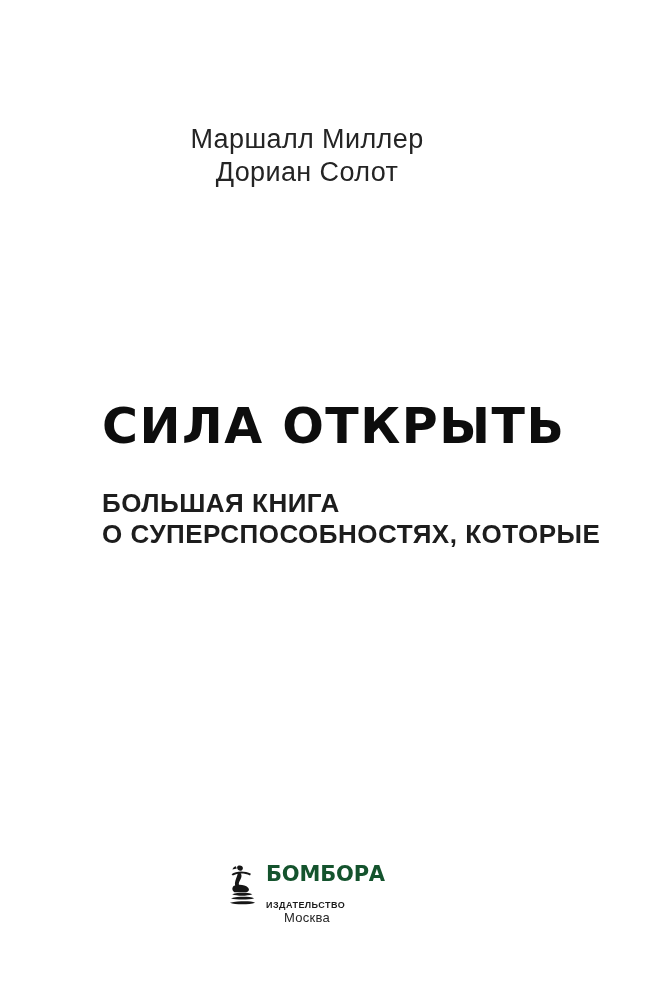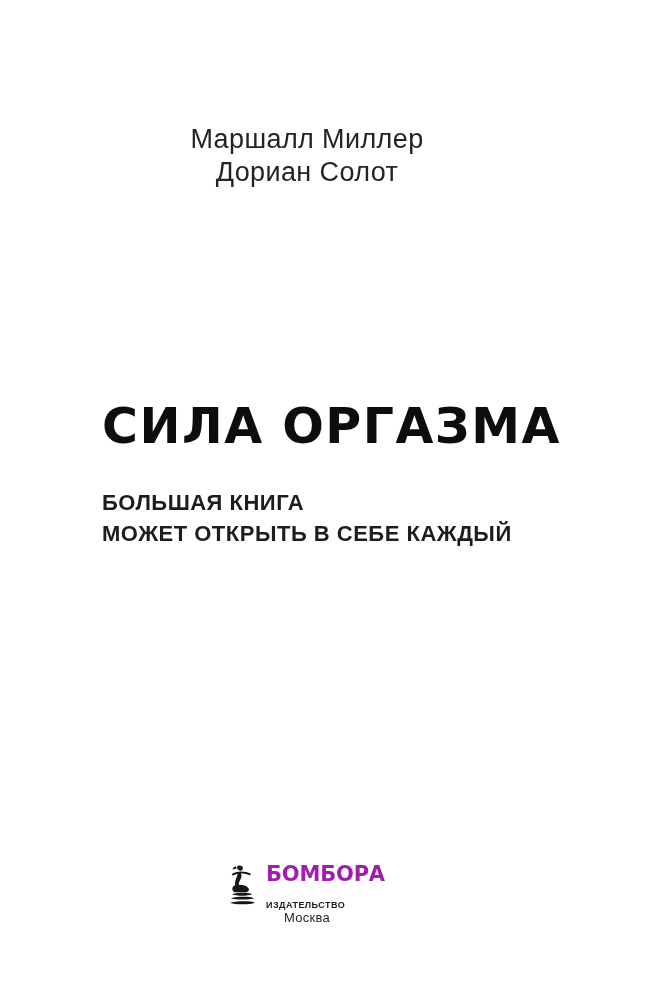--- a/index.html
+++ b/index.html
@@ -48,21 +48,21 @@
     line-height: 56px;
     font-weight: bold;
     letter-spacing: 1.5px;
     color: #0d0d0d;
     white-space: nowrap;
   }
   .subtitle {
     position: absolute;
     top: 488px;
     left: 0;
-    font-size: 22px;
+    font-size: 26px;
     line-height: 30.5px;
     font-weight: bold;
     letter-spacing: 0.5px;
     color: #1d1d1d;
   }
   .subtitle .subtitle-line {
     white-space: nowrap;
   }
   .publisher {
     position: absolute;
@@ -88,21 +88,21 @@
     display: flex;
     flex-direction: column;
     align-items: flex-start;
   }
   .publisher-name {
     font-family: "DejaVu Sans", sans-serif;
     font-size: 21px;
     line-height: 22px;
     font-weight: bold;
     letter-spacing: -0.2px;
-    color: #a21caf;
+    color: #14532d;
     white-space: nowrap;
     text-align: center;
   }
   .publisher-tagline {
     font-size: 9px;
     line-height: 10px;
     font-weight: bold;
     letter-spacing: 0.45px;
     color: #1b1b1b;
     margin-top: 15px;
@@ -120,25 +120,25 @@
 <body>
 
 <div class="page">
   <div class="content-column">
 
     <div class="authors">
       <div class="author-line">Маршалл Миллер</div>
       <div class="author-line">Дориан Солот</div>
     </div>
 
-    <h1 class="book-title">СИЛА ОРГАЗМА</h1>
+    <h1 class="book-title">СИЛА ОТКРЫТЬ</h1>
 
     <div class="subtitle">
       <div class="subtitle-line">БОЛЬШАЯ КНИГА</div>
-      <div class="subtitle-line">МОЖЕТ ОТКРЫТЬ В СЕБЕ КАЖДЫЙ</div>
+      <div class="subtitle-line">О СУПЕРСПОСОБНОСТЯХ, КОТОРЫЕ</div>
     </div>
 
     <div class="publisher">
       <div class="logo-row">
         <svg class="logo-mark" viewBox="0 0 30 48" xmlns="http://www.w3.org/2000/svg" aria-hidden="true">
           <g fill="#161616">
 
             <path d="M7.5,1.5 C5.5,2.2 4.2,3.4 3.8,5 L8.6,3.8 Z"></path>
 
             <path d="M10,0.8 C13,-0.2 15.8,1 15.4,3.8 C15,6.4 12.2,7.2 10.4,5.6 C8.8,4.2 8.4,1.8 10,0.8 Z"></path>

